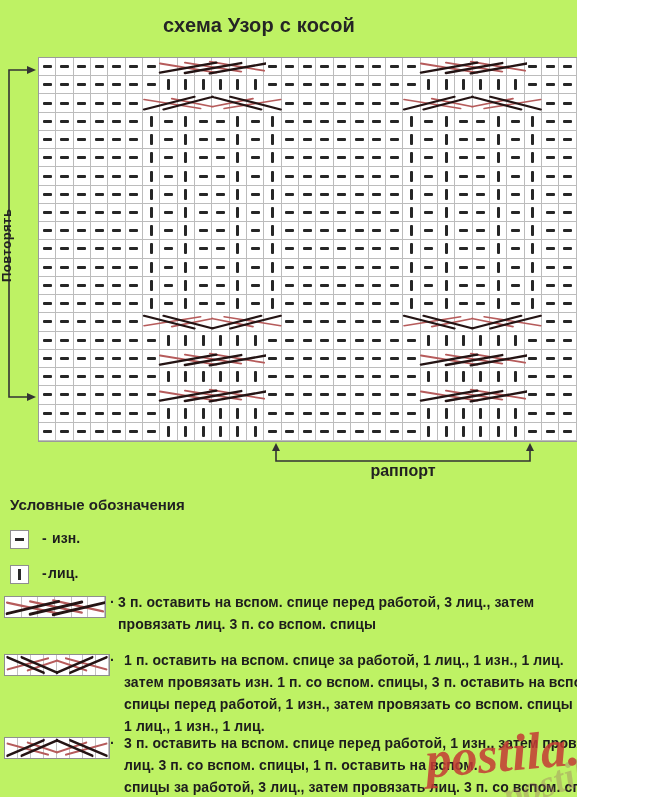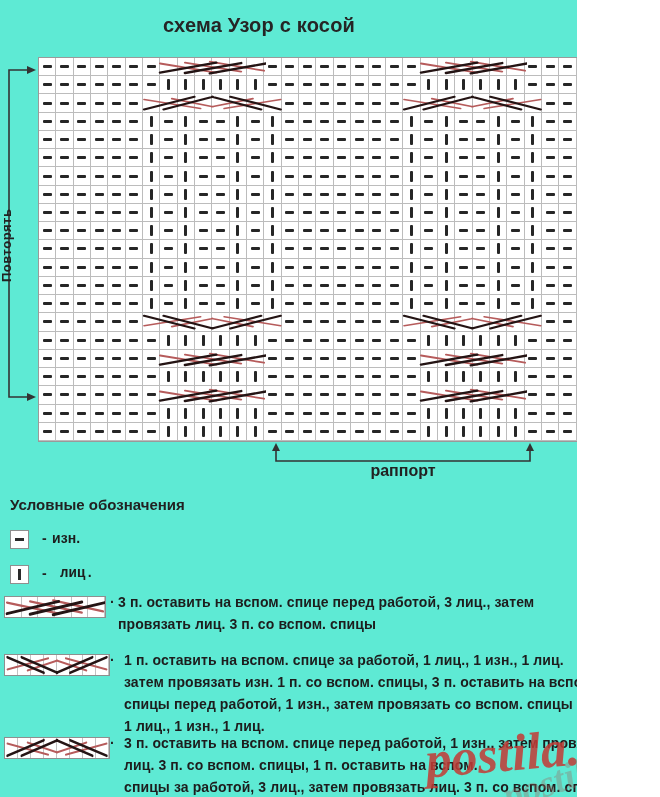--- a/index.html
+++ b/index.html
@@ -1,16 +1,16 @@
 <!DOCTYPE html>
 <html><head>
 <meta charset="utf-8">
 <style>
   html,body{margin:0;padding:0;background:#ffffff;}
-  #page{position:relative;width:577px;height:797px;background:#5eead4;overflow:hidden;
+  #page{position:relative;width:577px;height:797px;background:#bef264;overflow:hidden;
         font-family:"Liberation Sans",sans-serif;color:#1c1c1c;}
   #title{position:absolute;left:163px;top:14px;font-size:20px;font-weight:700;color:#252525;letter-spacing:.2px;}
   
   #chart{position:absolute;left:38px;top:57px;width:607px;height:383px;
          border:1px solid #9a9a9a;background:#fff;}
   #grid{display:grid;width:100%;height:100%;
         grid-template-columns:repeat(35,1fr);grid-template-rows:repeat(21,1fr);}
   .cell{border-right:1px solid #bcbcbc;border-bottom:1px solid #bcbcbc;
         display:flex;align-items:center;justify-content:center;}
   .cell:nth-child(35n){border-right:none;}
@@ -873,21 +873,21 @@
           <div class="dash"></div>
         </div>
         <div class="lg-sep" style="left: 42px; top: 0px;">-</div>
         <div class="lg-text" style="left: 52px; top: -3px;">изн.</div>
       </div>
       <div class="legend-item" style="top: 565px;">
         <div class="lg-box small" style="left: 10px; top: 0px;">
           <div class="bar"></div>
         </div>
         <div class="lg-sep" style="left: 42px; top: 0px;">-</div>
-        <div class="lg-text" style="left: 60px; top: -3px; font-family: Liberation Mono, monospace;">лиц.</div>
+        <div class="lg-text" style="left: 48px; top: -3px;">лиц.</div>
       </div>
       <div class="legend-item" style="top: 594px;">
         <div class="lg-box wide" style="left: 4px; top: 2px; width: 100px; background-image: repeating-linear-gradient(90deg, transparent 0px, transparent calc(16.6667% - 1px), rgb(194, 194, 194) calc(16.6667% - 1px), rgb(194, 194, 194) 16.6667%);">
           <svg viewBox="0 0 104 18" preserveAspectRatio="none">
     <path d="M2 5 L56 15 M26 4 L80 14 M50 3 L102 13" stroke="#b65b5b" stroke-width="2" fill="none" stroke-linecap="round"></path>
     <path d="M2 15 L56 4 M26 15.5 L80 4.5 M50 16 L104 5" stroke="#241414" stroke-width="2.6" fill="none" stroke-linecap="round"></path>
   </svg>
         </div>
         <div class="lg-sep" style="left: 110px; top: 0px;">·</div>
         <div class="lg-text" style="left: 118px; top: -3px;">3 п. оставить на вспом. спице перед работой, 3 лиц., затем

